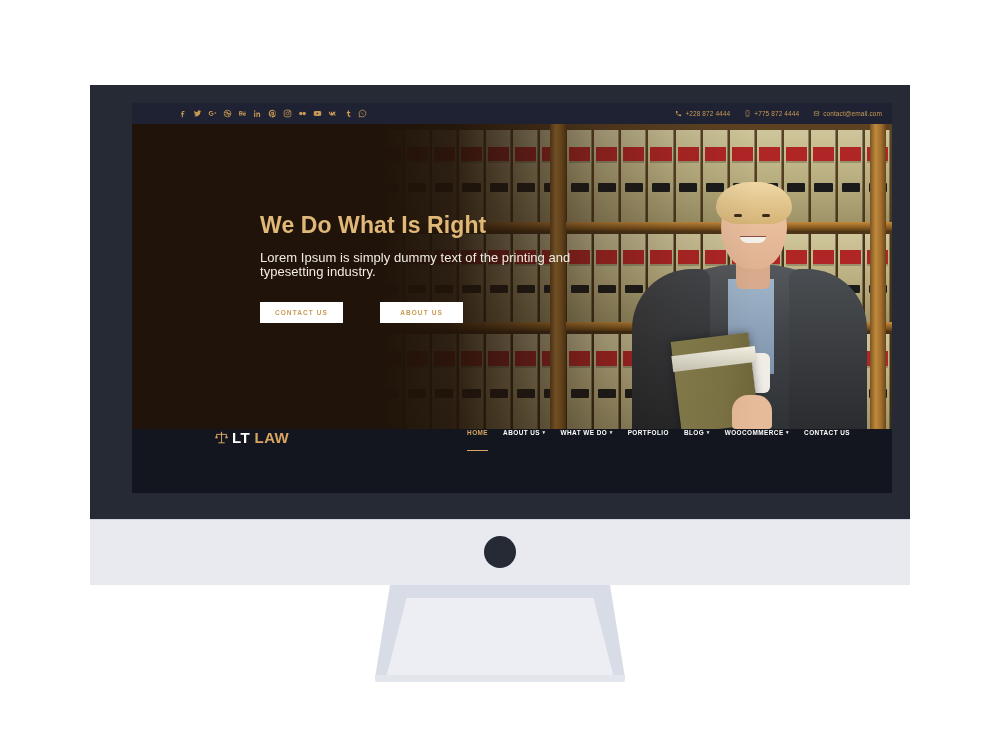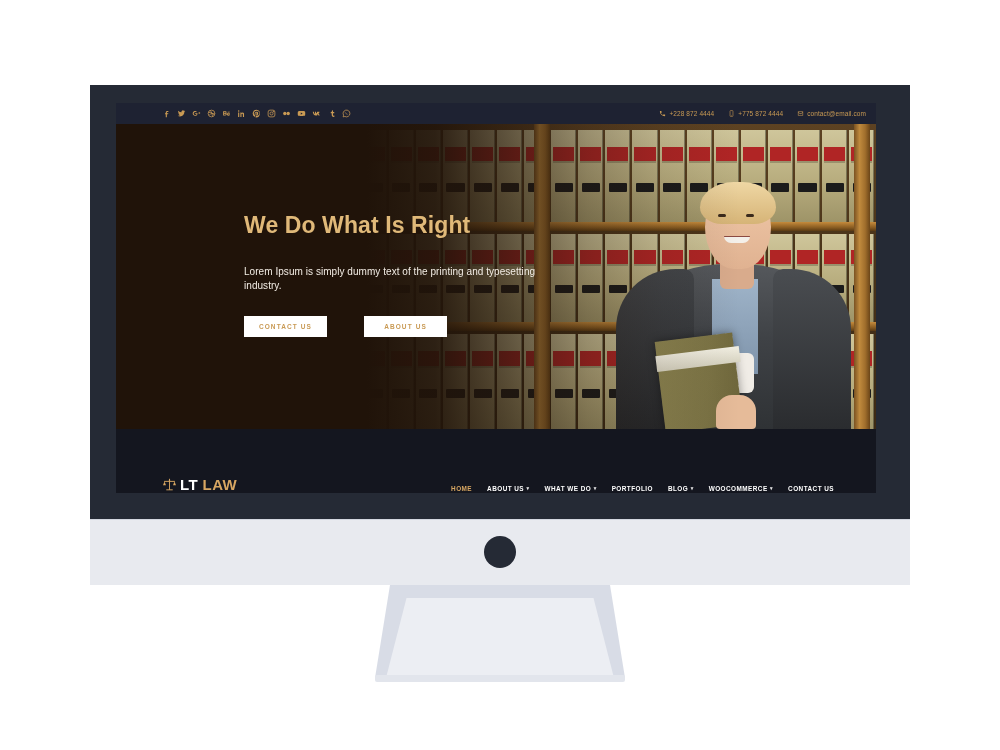--- a/index.html
+++ b/index.html
@@ -82,21 +82,21 @@
     top: 675px;
     width: 250px;
     height: 7px;
     background: #e2e5ec;
     border-radius: 2px;
   }
 
   
   .screen {
     position: absolute;
-    left: 116px;
+    left: 132px;
     top: 103px;
     width: 760px;
     height: 390px;
     overflow: hidden;
     background: #14161f;
   }
 
   
   .topbar {
     position: relative;
@@ -376,23 +376,23 @@
 
   .hero-title {
     color: #e0b979;
     font-size: 23px;
     font-weight: 700;
     line-height: 31px;
     letter-spacing: 0.1px;
   }
 
   .hero-sub {
-    margin-top: 24px;
+    margin-top: 10px;
     color: #f2ece4;
-    font-size: 10px;
+    font-size: 13px;
     line-height: 14px;
     letter-spacing: 0.05px;
   }
 
   .hero-buttons {
     margin-top: 23px;
     display: flex;
     gap: 37px;
   }
   .hero-btn {
@@ -408,22 +408,23 @@
     cursor: pointer;
     font-family: "Liberation Sans", sans-serif;
   }
 
   
   .navbar {
     position: relative;
     height: 64px;
     background: #14161f;
     display: flex;
-    align-items: flex-end;
+    align-items: flex-start;
     padding: 0 42px 0 46px;
+    margin-left: 36px;
   }
 
   .brand {
     display: flex;
     align-items: center;
     gap: 3px;
   }
   .brand-icon {
     width: 15px;
     height: 15px;

